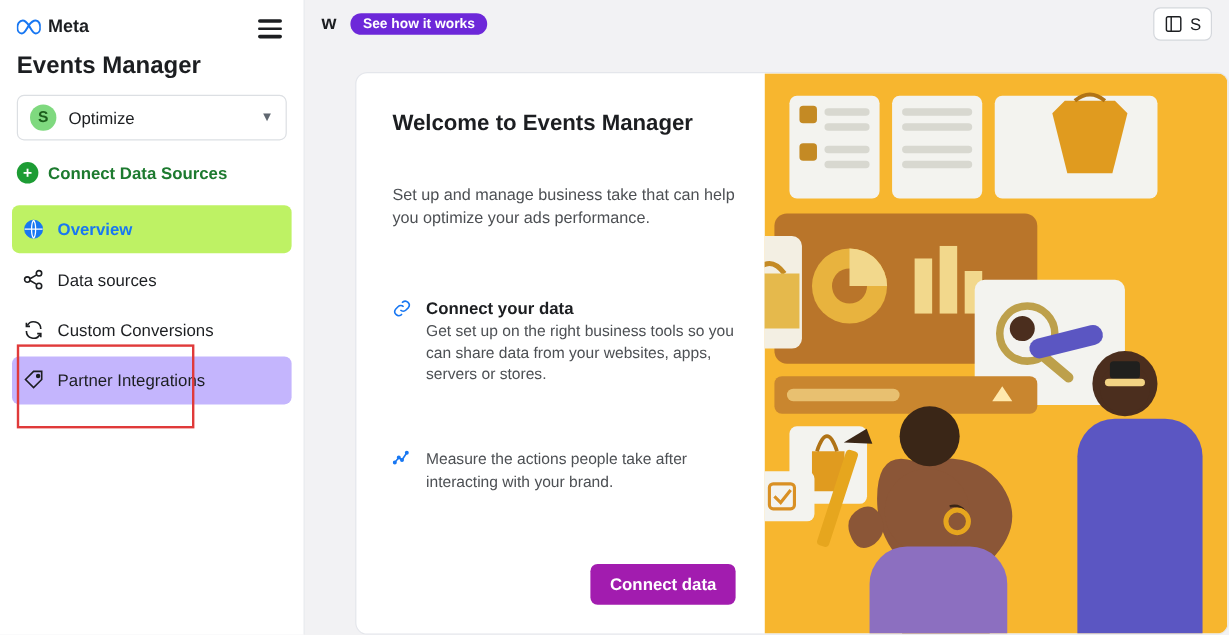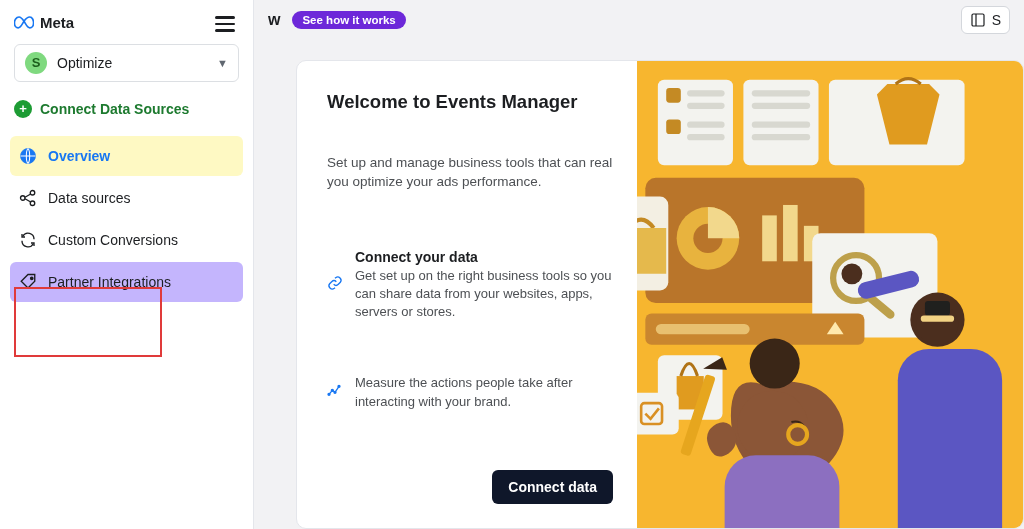--- a/index.html
+++ b/index.html
@@ -18,21 +18,21 @@
 
   .account-select { display:flex; align-items:center; gap:10px; border:1px solid #dcdfe3; border-radius:6px; padding:7px 10px; margin-bottom:18px; cursor:pointer; }
   .acct-avatar { width:22px; height:22px; border-radius:50%; background:#7fd97f; display:flex; align-items:center; justify-content:center; font-weight:600; font-size:13px; color:#1c5e1c; }
   .acct-name { flex:1; font-size:14px; color:#1c1e21; }
   .caret-down { color:#606770; font-size:11px; }
 
   .connect-sources { display:flex; align-items:center; gap:8px; font-weight:600; font-size:14px; color:#1d7a2f; margin-bottom:18px; cursor:pointer; }
   .plus-circle { width:18px; height:18px; border-radius:50%; background:#1d9c34; color:#fff; display:flex; align-items:center; justify-content:center; font-weight:700; font-size:13px; line-height:1; }
 
   .nav-item { display:flex; align-items:center; gap:10px; padding:10px 8px; border-radius:6px; font-size:14px; color:#1c1e21; margin:2px -4px; cursor:pointer; }
-  .nav-item.active { background:#fef9c3; color:#1877f2; font-weight:600; }
+  .nav-item.active { background:#bef264; color:#1877f2; font-weight:600; }
   .nav-item.active .nav-icon svg { stroke:#1877f2; fill:#1877f2; }
   .nav-icon { width:20px; height:20px; display:flex; align-items:center; justify-content:center; }
   .nav-icon svg { width:18px; height:18px; stroke:#1c1e21; }
 
   .highlight-box { position:absolute; left:14px; top:287px; width:148px; height:70px; border:2px solid #e03a3a; pointer-events:none; }
 
   
   .main { flex:1; position:relative; background:#f2f2f4; }
 
   
@@ -40,28 +40,28 @@
   .w-frag { color:#1c1e21; font-weight:700; font-size:16px; margin-right:6px; }
   .pill { background:#6d28d9; color:#fff; font-size:11.5px; font-weight:600; padding:3px 10px; border-radius:10px; display:inline-block; }
   .settings-btn { background:#fff; border:1px solid #d4d7dc; border-radius:6px; padding:5px 8px; display:flex; align-items:center; gap:6px; font-size:14px; color:#1c1e21; }
   .settings-btn svg { width:16px; height:16px; }
 
   .card { position:absolute; top:60px; left:42px; right:0; bottom:0; background:#ffffff; border:1px solid #e4e6eb; border-radius:10px; display:flex; overflow:hidden; }
   .card-left { width:340px; padding:30px 24px 20px 30px; display:flex; flex-direction:column;gap:35px; }
   .card-title { font-size:18.5px; font-weight:700; margin-bottom:6px; }
   .card-sub { font-size:13.5px; color:#4d5054; line-height:1.4; margin-bottom:22px; }
 
-  .feat { display:flex; gap:10px; margin-bottom:18px;align-items:center; }
+  .feat { display:flex; gap:10px; margin-bottom:18px; }
   .feat-icon { width:18px; flex-shrink:0; color:#1877f2; }
   .feat-icon svg { width:16px; height:16px; stroke:#1877f2; }
   .feat-text .ft-title { font-weight:700; font-size:14px; margin-bottom:2px; }
   .feat-text .ft-desc { font-size:13px; color:#4d5054; line-height:1.4; }
 
   .btn-row { display:flex; justify-content:flex-end; margin-top:6px; }
-  .primary-btn { background:#0f172a; color:#fff; border:none; border-radius:6px; padding:9px 16px; font-weight:600; font-size:14px; cursor:pointer; }
+  .primary-btn { background:#a21caf; color:#fff; border:none; border-radius:6px; padding:9px 16px; font-weight:600; font-size:14px; cursor:pointer; }
 
   .card-right { flex:1; position:relative; overflow:hidden; }
   .illu { position:absolute; inset:0; }
 </style>
 </head>
 <body>
 
 <div class="app">
 
   <aside class="sidebar">
@@ -72,20 +72,21 @@
           </svg>
         <span>Meta</span>
       </div>
       <div class="hamburger">
         <span></span>
           <span></span>
           <span></span>
       </div>
     </div>
 
+    <h1 class="sb-title">Events Manager</h1>
 
     <div class="account-select">
       <div class="acct-avatar">S</div>
       <div class="acct-name">Optimize</div>
       <div class="caret-down">▼</div>
     </div>
 
     <div class="connect-sources">
       <div class="plus-circle">+</div>
       <span>Connect Data Sources</span>
@@ -148,21 +149,21 @@
             <rect x="3" y="3" width="18" height="18" rx="2"></rect>
             <line x1="9" y1="3" x2="9" y2="21"></line>
           </svg>
         <span>S</span>
       </div>
     </div>
 
     <div class="card">
       <div class="card-left">
         <div class="card-title">Welcome to Events Manager</div>
-        <div class="card-sub">Set up and manage business tools that can real you optimize your ads performance.</div>
+        <div class="card-sub">Set up and manage business take that can help you optimize your ads performance.</div>
 
         <div class="feat">
           <div class="feat-icon">
             <svg viewBox="0 0 24 24" fill="none" stroke="#1877f2" stroke-width="2">
                 <path d="M10 14a5 5 0 0 0 7 0l3-3a5 5 0 0 0-7-7l-1 1"></path>
                 <path d="M14 10a5 5 0 0 0-7 0l-3 3a5 5 0 0 0 7 7l1-1"></path>
               </svg>
           </div>
           <div class="feat-text">
             <div class="ft-title">Connect your data</div>

